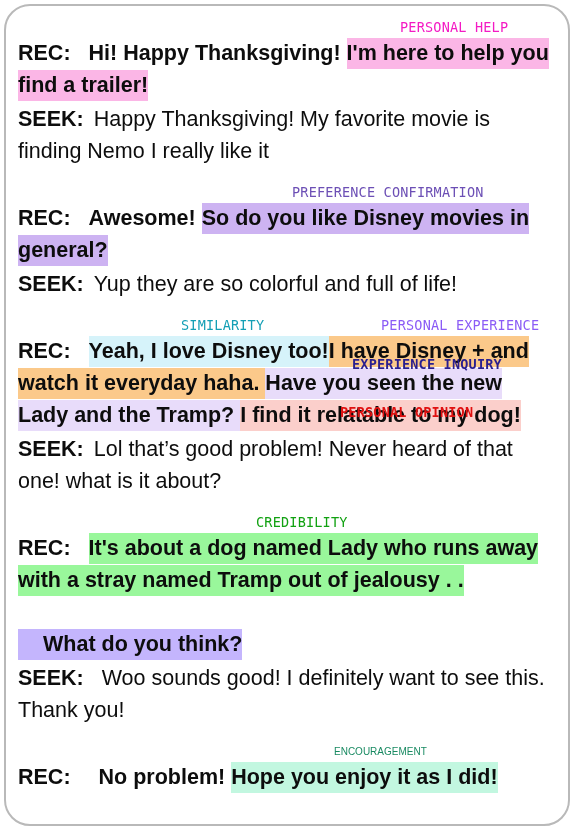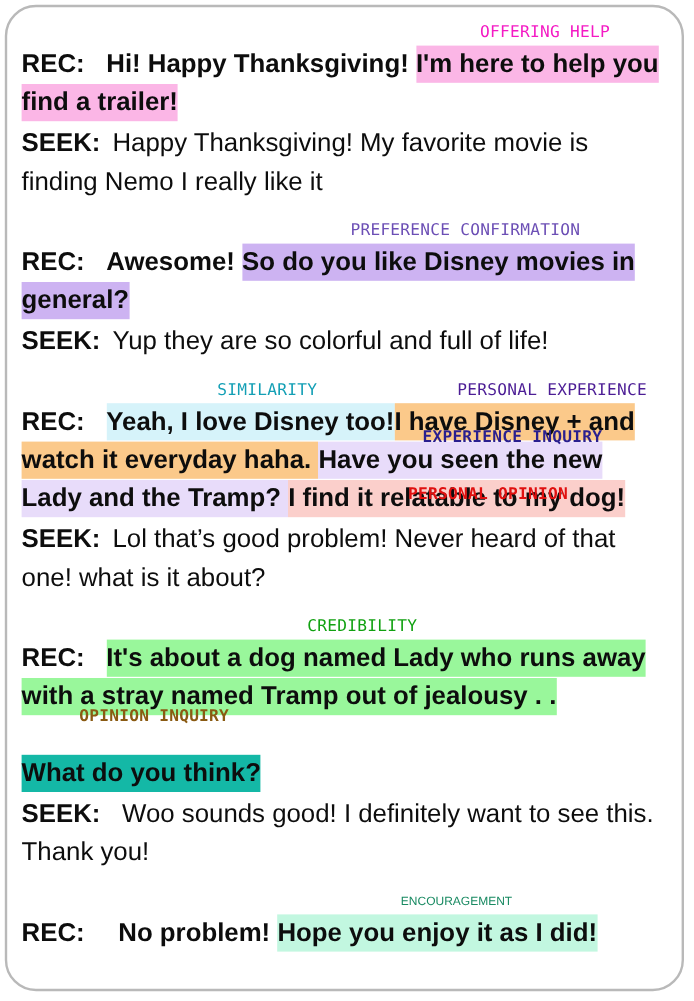--- a/index.html
+++ b/index.html
@@ -99,21 +99,21 @@
   .spacer-md { height: 14px; }
 </style>
 </head>
 <body>
 
 <div id="card">
   <div id="convo">
 
     <div class="turn">
       <div class="labels">
-        <span class="label" style="left:382px;color:#f41ac4;">OFFERING HELP</span>
+        <span class="label" style="left:382px;color:#f41ac4;">PERSONAL HELP</span>
       </div>
       <div class="utt rec">
         <span class="spk">REC:</span><span class="gap-wide"></span><span>Hi! Happy Thanksgiving! </span><span class="hl" style="background:#fbb6e6;">I'm here to help you find a trailer!</span>
       </div>
     </div>
 
     <div class="turn">
       <div class="utt seek">
         <span class="spk">SEEK:</span><span class="gap"></span><span>Happy Thanksgiving! My favorite movie is finding Nemo I really like it</span>
       </div>
@@ -134,21 +134,21 @@
       <div class="utt seek">
         <span class="spk">SEEK:</span><span class="gap"></span><span>Yup they are so colorful and full of life!</span>
       </div>
     </div>
 
     <div class="spacer-md"></div>
 
     <div class="turn">
       <div class="labels">
         <span class="label" style="left:163px;color:#139fb5;">SIMILARITY</span>
-        <span class="label" style="left:363px;color:#4c1d95;">PERSONAL EXPERIENCE</span>
+        <span class="label" style="left:363px;color:#8b5cf6;">PERSONAL EXPERIENCE</span>
       </div>
       <div class="utt rec" style="position:relative;">
         <span class="spk">REC:</span><span class="gap-wide"></span><span class="hl" style="background:#d6f3fa;">Yeah, I love Disney too!</span><span class="hl" style="background:#fbc98a;">I have Disney + and watch it everyday haha. </span><span class="hl" style="background:#e8dcfa;">Have you seen the new Lady and the Tramp? </span><span class="hl" style="background:#fbcfcb;">I find it relatable to my dog!</span>
         <span class="label" style="position:absolute;left:322px;top:68px;color:#e01010;">PERSONAL OPINION</span>
         <span class="label" style="position:absolute;left:334px;top:20px;color:#2a1f8f;">EXPERIENCE INQUIRY</span>
       </div>
     </div>
 
     <div class="turn">
       <div class="utt seek">
@@ -156,22 +156,21 @@
       </div>
     </div>
 
     <div class="spacer-md"></div>
 
     <div class="turn">
       <div class="labels">
         <span class="label" style="left:238px;color:#11a111;text-align:center;">CREDIBILITY</span>
       </div>
       <div class="utt rec" style="position:relative;">
-        <span class="spk">REC:</span><span class="gap-wide"></span><span class="hl" style="background:#99f79b;">It's about a dog named Lady who runs away with a stray named Tramp out of jealousy . .</span><br><span style="display:inline-block;height:19px;"></span><br><span class="hl" style="background:#14b8a6;">What do you think?</span>
-        <span class="label" style="position:absolute;left:48px;top:56px;color:#8a5a12;">OPINION INQUIRY</span>
+        <span class="spk">REC:</span><span class="gap-wide"></span><span class="hl" style="background:#99f79b;">It's about a dog named Lady who runs away with a stray named Tramp out of jealousy . .</span><br><span style="display:inline-block;height:19px;"></span><br><span class="hl" style="background:#c4b5fd;padding-left:25px;">What do you think?</span>
       </div>
     </div>
 
     <div class="turn">
       <div class="utt seek">
         <span class="spk">SEEK:</span><span class="gap-wide"></span><span>Woo sounds good! I definitely want to see this. Thank you!</span>
       </div>
     </div>
 
     <div class="spacer-md"></div>

